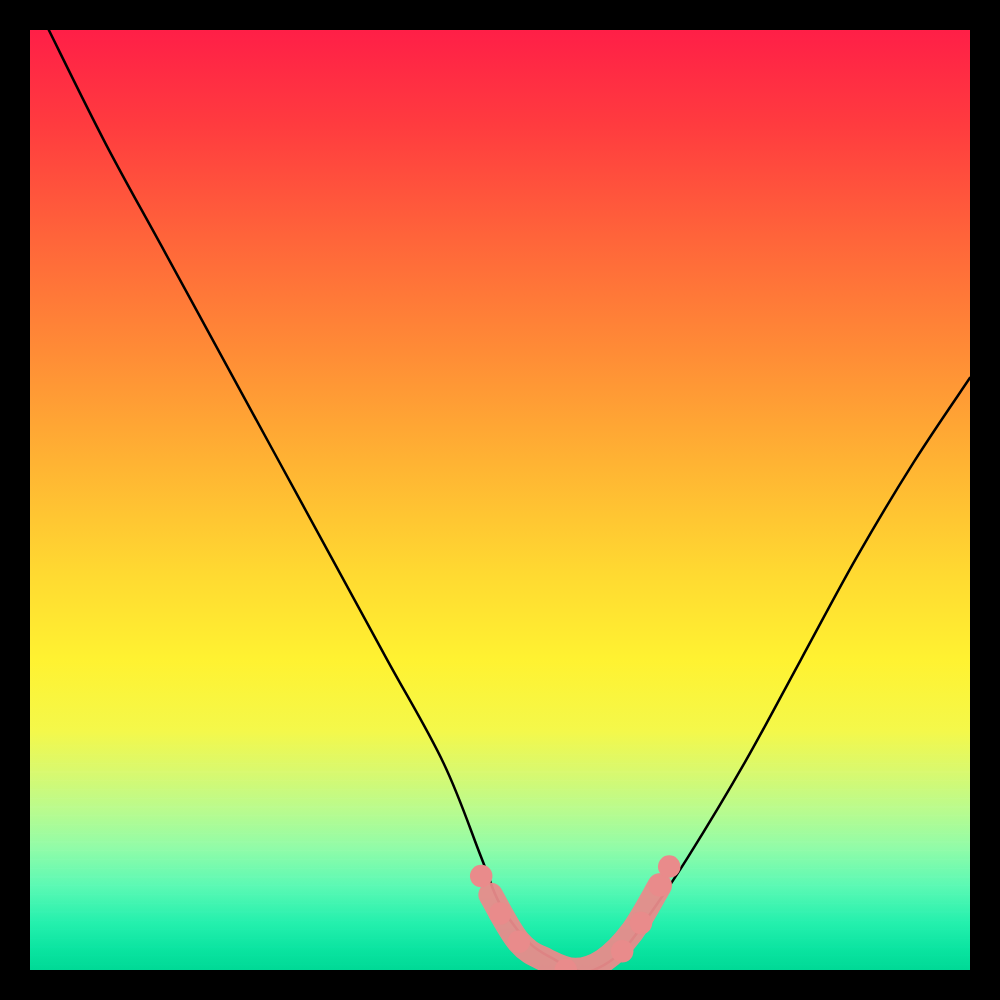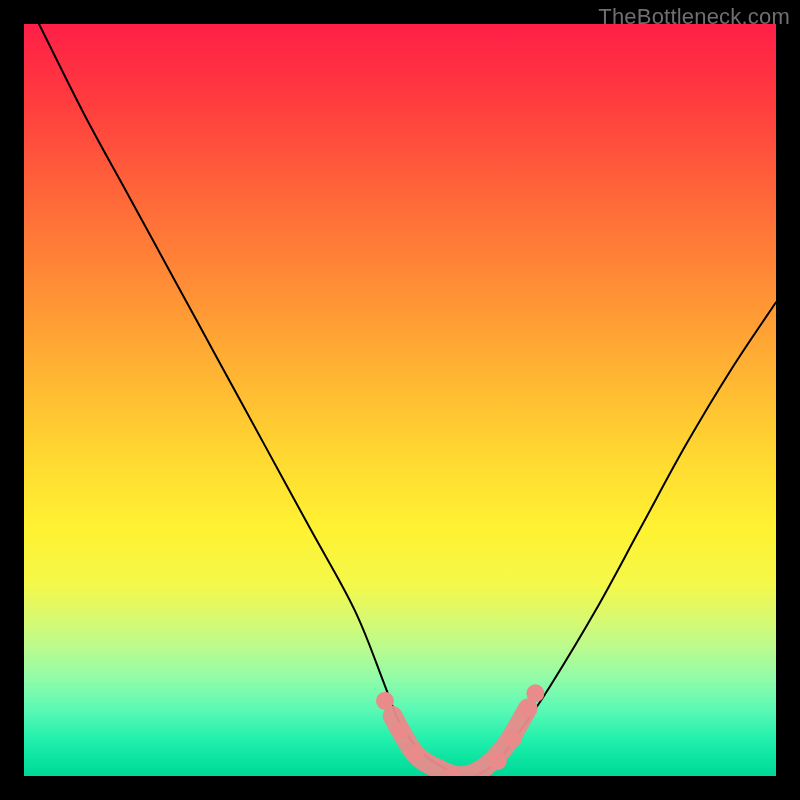--- a/index.html
+++ b/index.html
@@ -75,21 +75,20 @@
     font-size: 22px;
     letter-spacing: 0.2px;
     font-weight: 400;
     user-select: none;
   }
 </style>
 </head>
 <body>
 
 <div class="frame">
-  <div class="watermark">TheBottleneck.com</div>
 
   <div class="plot-area">
     <div class="gradient"></div>
     <div class="banding"></div>
     <svg class="curve" viewBox="0 0 752 752">
       <g id="curve-layer">
           <path d="M 15.040000000000001 0 C 23.1616 16.2432, 43.9168 59.107200000000006, 60.160000000000004 90.24000000000001 C 76.4032 121.37280000000001, 89.03680000000001 143.18080000000003, 105.28000000000002 172.96000000000004 C 121.52320000000002 202.73920000000004, 134.1568 225.90079999999995, 150.4 255.67999999999995 C 166.6432 285.45919999999995, 179.2768 308.6208, 195.52 338.4 C 211.7632 368.1792, 224.3968 391.3408, 240.64000000000001 421.12 C 256.8832 450.8992, 269.5168 474.0608, 285.76 503.84 C 302.0032 533.6192, 317.344 558.1343999999999, 330.88 586.56 C 344.416 614.9856, 352.8384 641.456, 360.96 661.76 C 369.0816 682.064, 369.23199999999997 687.1776, 376 699.36 C 382.76800000000003 711.5424, 390.4384 721.3184000000001, 398.56 729.44 C 406.6816 737.5616, 414.3520000000001 740.4192, 421.12000000000006 744.48 C 427.88800000000003 748.5408, 430.74559999999997 750.6464, 436.15999999999997 752 C 441.57439999999997 753.3536, 444.43199999999996 754.7072, 451.2 752 C 457.968 749.2928, 465.6384 745.0816, 473.76 736.96 C 481.8816 728.8384000000001, 486.8448000000001 720.416, 496.32000000000005 706.88 C 505.7952 693.3439999999999, 512.864 683.4176, 526.4 661.76 C 539.9359999999999 640.1024, 555.2768 614.9856, 571.52 586.56 C 587.7632 558.1343999999999, 600.3968 533.6192, 616.64 503.84 C 632.8832 474.0608, 645.5168 449.54560000000004, 661.76 421.12 C 678.0032 392.6944, 690.6368 371.63839999999993, 706.88 345.91999999999996 C 723.1232 320.2016, 743.8784 290.4224, 752 278.24" fill="none" stroke="#000000" stroke-width="2" stroke-linecap="round"></path>
         </g>
       <g id="valley-layer">
           <path d="M 368.48 691.84 C 372.5408 698.6080000000001, 382.9184 719.9648000000001, 391.04 729.44 C 399.1616 738.9152, 405.4784 740.4192, 413.6 744.48 C 421.7216 748.5408, 428.03839999999997 752, 436.15999999999997 752 C 444.28159999999997 752, 450.59839999999997 749.8944, 458.71999999999997 744.48 C 466.84159999999997 739.0656, 473.15840000000003 732.7488, 481.28000000000003 721.92 C 489.40160000000003 711.0912, 499.77920000000006 691.0880000000001, 503.84000000000003 684.32" fill="none" stroke="#e98b8b" stroke-width="19.6" stroke-linecap="round" opacity="0.95"></path>

